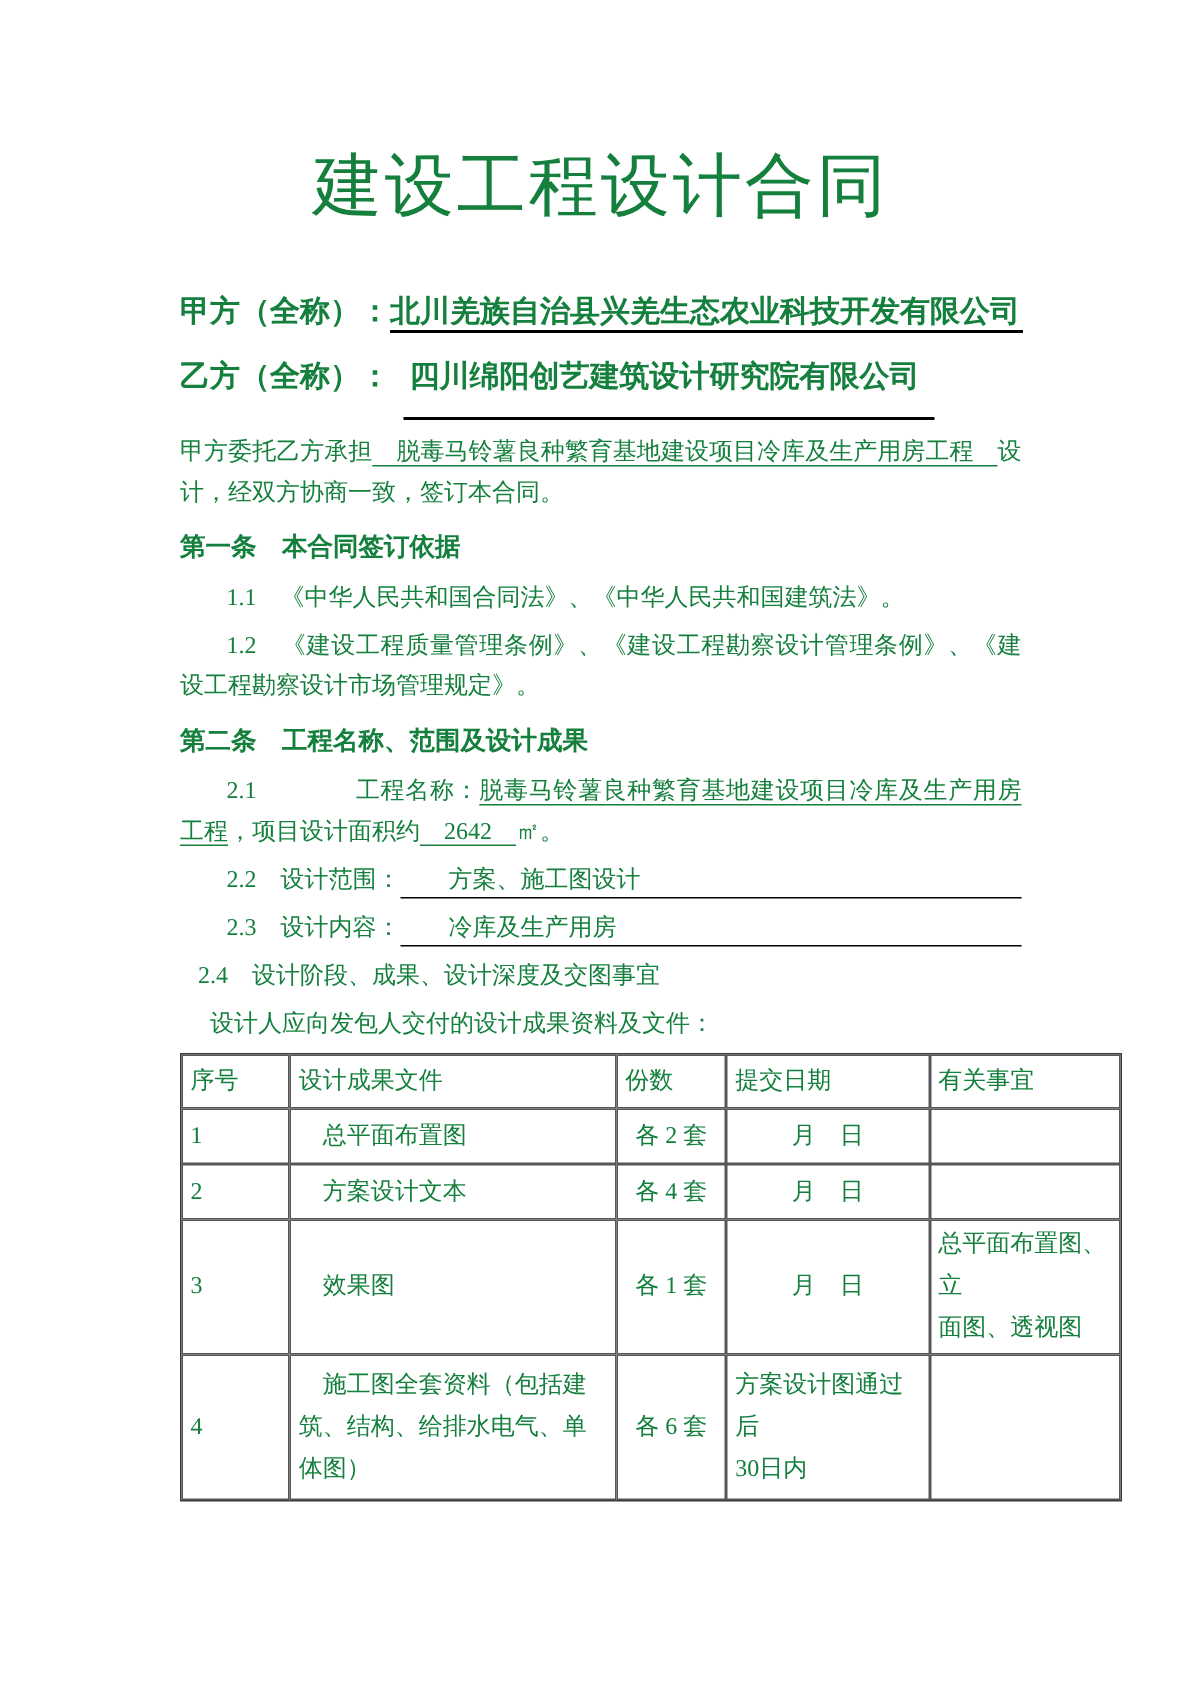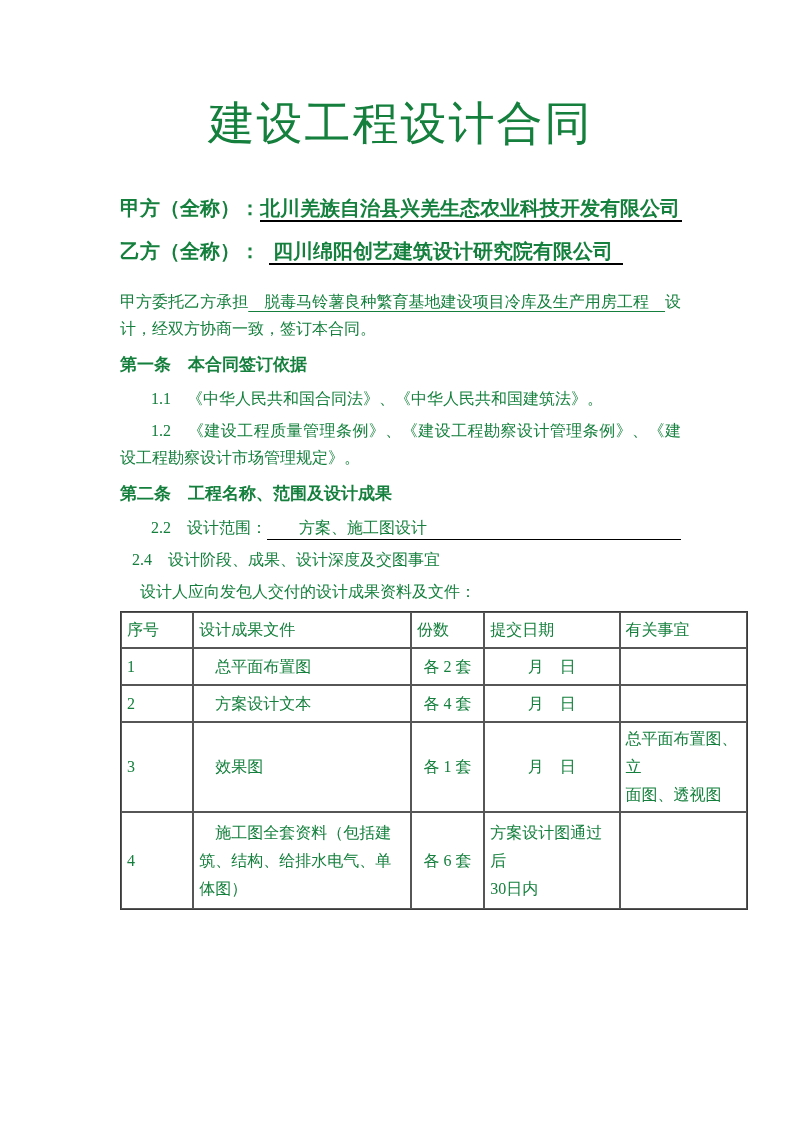--- a/index.html
+++ b/index.html
@@ -25,21 +25,21 @@
   }
   .party-line{
     font-family:"Liberation Sans","DejaVu Sans",sans-serif;
     font-weight:bold;
     font-size:20px;
     line-height:26px;
     margin:0 0 17px 0;
     white-space:nowrap;
   }
   .party-name{border-bottom:2px solid #000;padding:0 2px 1px 0;}
-  .party-name.b{margin-left:9px;padding:0 10px 1px 4px;}
+  .party-name.b{margin-left:9px;padding:0 10px 16px 4px;}
   .para{
     font-size:16px;
     line-height:27px;
     margin:5px 0 0 0;
     text-align:justify;
   }
   .para.first{margin-top:24px;}
   .para.indent{text-indent:31px;}
   .para.indent-sm{text-indent:12px;}
   .para.indent-note{text-indent:20px;}
@@ -105,25 +105,31 @@
     <span>甲方委托乙方承担</span><span class="u">　脱毒马铃薯良种繁育基地建设项目冷库及生产用房工程　</span><span>设计，经双方协商一致，签订本合同。</span>
   </p>
 
   <h2 class="sec-heading">第一条　本合同签订依据</h2>
 
   <p class="para indent">1.1　《中华人民共和国合同法》、《中华人民共和国建筑法》。</p>
   <p class="para indent">1.2　《建设工程质量管理条例》、《建设工程勘察设计管理条例》、《建设工程勘察设计市场管理规定》。</p>
 
   <h2 class="sec-heading">第二条　工程名称、范围及设计成果</h2>
 
+  <p class="para indent">
+    <span>2.1　　　　工程名称：</span><span class="u">脱毒马铃薯良种繁育基地建设项目冷库及生产用房工程</span><span>，项目设计面积约</span><span class="u">　2642　</span><span>㎡。</span>
+  </p>
 
   <p class="para indent">
     <span>2.2　设计范围：</span><span class="fill">　方案、施工图设计</span>
   </p>
 
+  <p class="para indent">
+    <span>2.3　设计内容：</span><span class="fill">　冷库及生产用房</span>
+  </p>
 
   <p class="para indent-sm">2.4　设计阶段、成果、设计深度及交图事宜</p>
 
   <p class="para indent-note">设计人应向发包人交付的设计成果资料及文件：</p>
 
   <table class="doc-table">
     <colgroup>
       <col style="width:72px">
         <col style="width:217px">
         <col style="width:73px">

